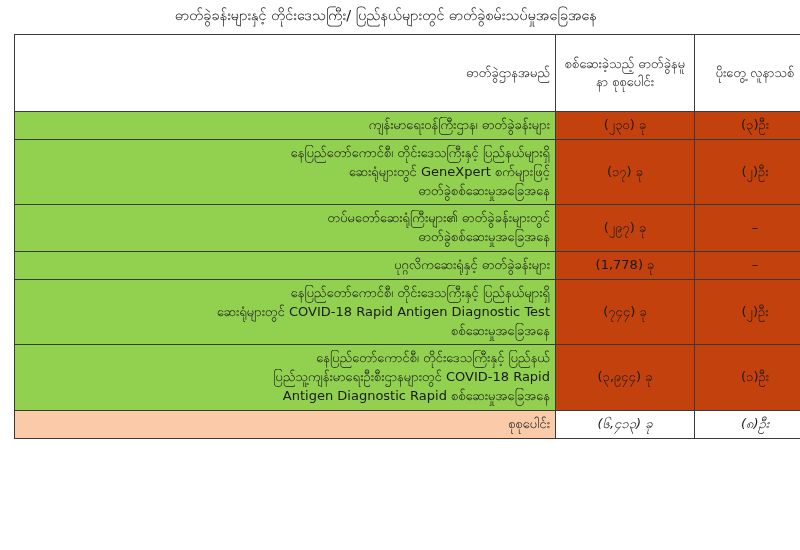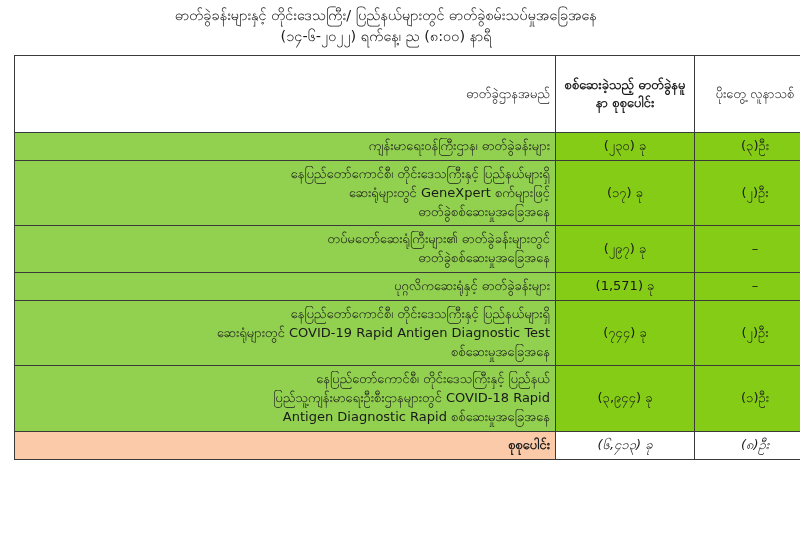--- a/index.html
+++ b/index.html
@@ -43,53 +43,51 @@
   }
   thead th {
     background: #ffffff;
     font-weight: 400;
     font-size: 13px;
     line-height: 1.4;
     text-align: center;
     height: 68px;
   }
   th.col-name { width: 530px; text-align: right; }
-  th.col-total { width: 128px; font-weight: bold; }
+  th.col-total { width: 128px; }
   th.col-new { width: 110px; }
 
   tbody td {
     font-size: 13px;
     line-height: 1.45;
   }
   td.name {
     text-align: right;
     background: #92d050;
   }
   td.num {
     text-align: center;
-    background: #84cc16;
+    background: #c2410c;
     white-space: nowrap;
   }
   tr.total td.name {
     background: #fbcaa8;
-    font-weight: bold;
   }
   tr.total td.num {
     background: #ffffff;
     font-style: italic;
   }
 </style>
 </head>
 <body>
 
 <div class="page">
 
   <div class="title-block">
     <div class="title-line">ဓာတ်ခွဲခန်းများနှင့် တိုင်းဒေသကြီး/ ပြည်နယ်များတွင် ဓာတ်ခွဲစမ်းသပ်မှုအခြေအနေ</div>
-    <div class="title-line">(၁၄-၆-၂၀၂၂) ရက်နေ့၊ ည (၈:၀၀) နာရီ</div>
   </div>
 
   <table class="report">
     <thead>
       <tr>
         <th class="col-name">ဓာတ်ခွဲဌာနအမည်</th>
         <th class="col-total">စစ်ဆေးခဲ့သည့် ဓာတ်ခွဲနမူနာ စုစုပေါင်း</th>
         <th class="col-new">ပိုးတွေ့ လူနာသစ်</th>
       </tr>
     </thead>
@@ -119,28 +117,28 @@
           <div>ဓာတ်ခွဲစစ်ဆေးမှုအခြေအနေ</div>
         </td>
         <td class="num">(၂၉၇) ခု</td>
         <td class="num">–</td>
       </tr>
 
       <tr>
         <td class="name">
           <div>ပုဂ္ဂလိကဆေးရုံနှင့် ဓာတ်ခွဲခန်းများ</div>
         </td>
-        <td class="num">(1,571) ခု</td>
+        <td class="num">(1,778) ခု</td>
         <td class="num">–</td>
       </tr>
 
       <tr>
         <td class="name">
           <div>နေပြည်တော်ကောင်စီ၊ တိုင်းဒေသကြီးနှင့် ပြည်နယ်များရှိ</div>
-          <div>ဆေးရုံများတွင် COVID-19 Rapid Antigen Diagnostic Test</div>
+          <div>ဆေးရုံများတွင် COVID-18 Rapid Antigen Diagnostic Test</div>
           <div>စစ်ဆေးမှုအခြေအနေ</div>
         </td>
         <td class="num">(၇၄၄) ခု</td>
         <td class="num">(၂)ဦး</td>
       </tr>
 
       <tr>
         <td class="name">
           <div>နေပြည်တော်ကောင်စီ၊ တိုင်းဒေသကြီးနှင့် ပြည်နယ်</div>
           <div>ပြည်သူ့ကျန်းမာရေးဦးစီးဌာနများတွင်  COVID-18 Rapid</div>

